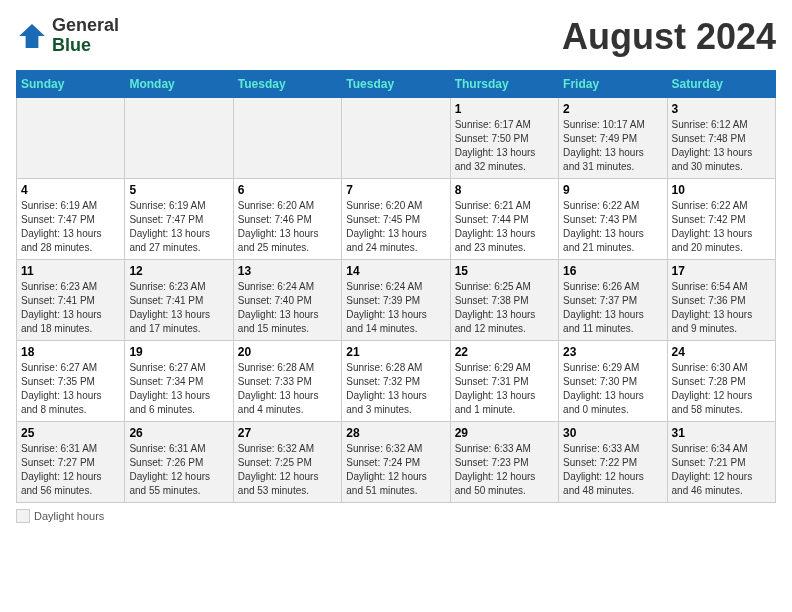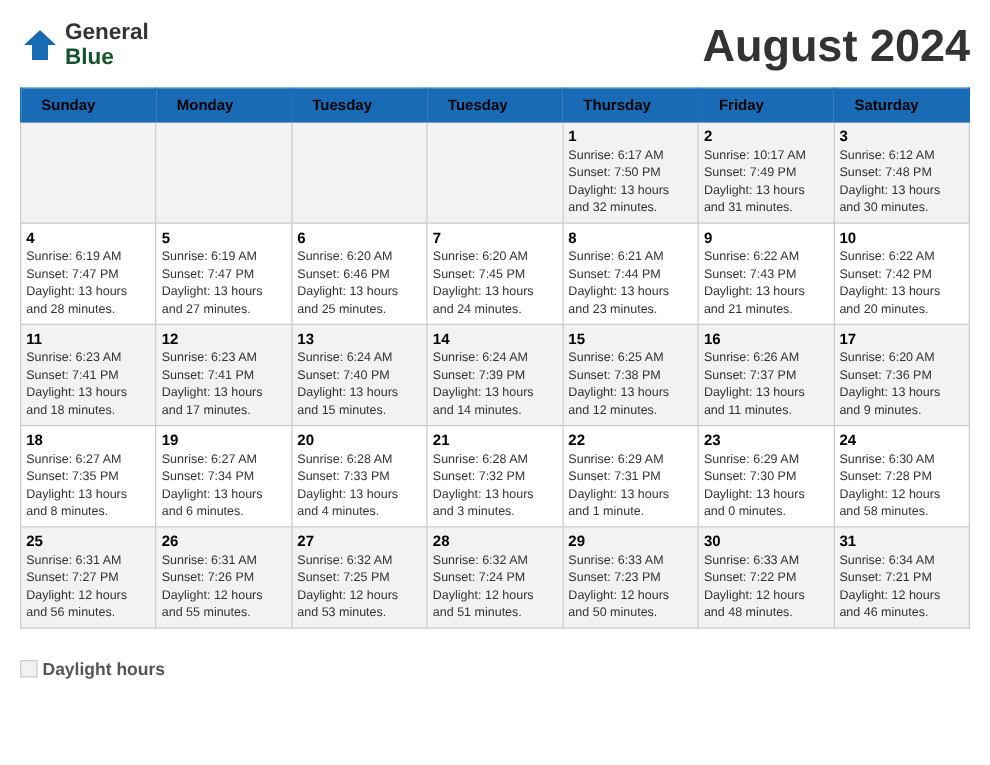--- a/index.html
+++ b/index.html
@@ -46,22 +46,22 @@
       font-weight: normal;
       color: #555;
     }
     table {
       width: 100%;
       border-collapse: collapse;
       font-size: 11px;
     }
     thead tr th {
       background-color: #1a6bb5;
-      color: #000000;
-      padding: 6px 16px;
+      color: #5eead4;
+      padding: 6px 4px;
       text-align: left;
       font-size: 12px;
       font-weight: bold;
       border: 1px solid #1a6bb5;
     }
     tbody tr td {
       border: 1px solid #ccc;
       padding: 4px;
       vertical-align: top;
       width: calc(100% / 7);
@@ -79,24 +79,23 @@
       margin-bottom: 2px;
       display: block;
     }
     .day-info {
       font-size: 10px;
       color: #333;
       line-height: 1.4;
     }
     .empty { background-color: inherit; }
     .footer {
-      margin-top: 24px;
-      font-size: 14px;
+      margin-top: 6px;
+      font-size: 11px;
       color: #555;
-      font-weight: bold;
     }
     .footer-item {
       display: inline-flex;
       align-items: center;
       gap: 4px;
     }
     .footer-box {
       width: 14px;
       height: 14px;
       background: #f2f2f2;
@@ -168,21 +167,21 @@
         </td>
         <td>
           <span class="day-num">5</span>
           <div class="day-info">Sunrise: 6:19 AM
 Sunset: 7:47 PM
 Daylight: 13 hours and 27 minutes.</div>
         </td>
         <td>
           <span class="day-num">6</span>
           <div class="day-info">Sunrise: 6:20 AM
-Sunset: 6:46 PM
+Sunset: 7:46 PM
 Daylight: 13 hours and 25 minutes.</div>
         </td>
         <td>
           <span class="day-num">7</span>
           <div class="day-info">Sunrise: 6:20 AM
 Sunset: 7:45 PM
 Daylight: 13 hours and 24 minutes.</div>
         </td>
         <td>
           <span class="day-num">8</span>
@@ -235,21 +234,21 @@
 Daylight: 13 hours and 12 minutes.</div>
         </td>
         <td>
           <span class="day-num">16</span>
           <div class="day-info">Sunrise: 6:26 AM
 Sunset: 7:37 PM
 Daylight: 13 hours and 11 minutes.</div>
         </td>
         <td>
           <span class="day-num">17</span>
-          <div class="day-info">Sunrise: 6:20 AM
+          <div class="day-info">Sunrise: 6:54 AM
 Sunset: 7:36 PM
 Daylight: 13 hours and 9 minutes.</div>
         </td>
       </tr>
       <tr>
         <td>
           <span class="day-num">18</span>
           <div class="day-info">Sunrise: 6:27 AM
 Sunset: 7:35 PM
 Daylight: 13 hours and 8 minutes.</div>

